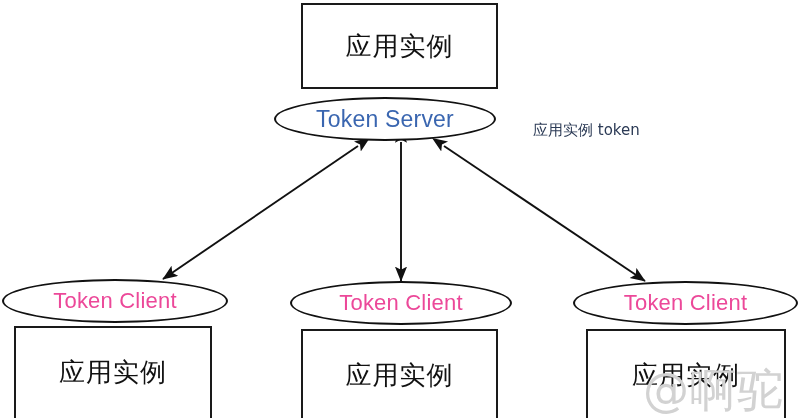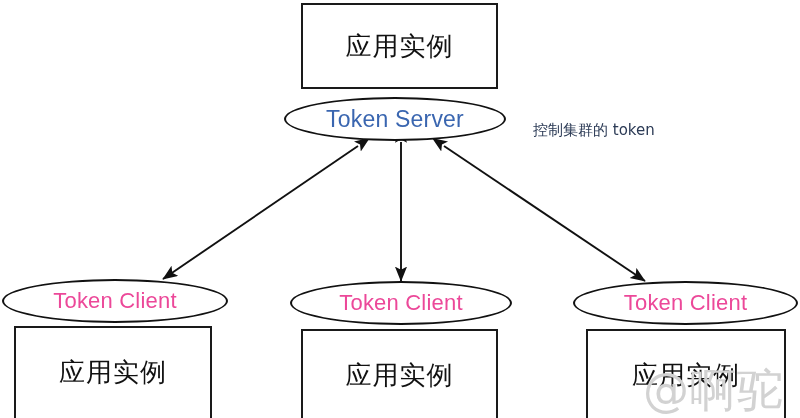--- a/index.html
+++ b/index.html
@@ -104,25 +104,25 @@
 
     <line x1="401" y1="142" x2="401" y2="281" stroke="#111111" stroke-width="1.9" marker-start="url(#arrowStart)" marker-end="url(#arrowEnd)"></line>
 
     <line x1="444" y1="146" x2="645" y2="281" stroke="#111111" stroke-width="1.9" marker-start="url(#arrowStart)" marker-end="url(#arrowEnd)"></line>
   </svg>
 
   <div class="node-box" style="left:301px; top:3px; width:197px; height:86px;">
     <span class="label">应用实例</span>
   </div>
 
-  <div class="ellipse-node" style="left:284px; top:97px; width:222px; height:44px;">
+  <div class="ellipse-node" style="left:274px; top:97px; width:222px; height:44px;">
     <span class="label server-label">Token Server</span>
   </div>
 
-  <div class="annotation" style="left:533px; top:121px;">控制集群的 token</div>
+  <div class="annotation" style="left:533px; top:121px;">应用实例 token</div>
 
   <div class="ellipse-node" style="left:2px; top:279px; width:226px; height:44px;">
     <span class="label client-label">Token Client</span>
   </div>
   <div class="node-box" style="left:14px; top:326px; width:198px; height:100px;">
     <span class="label" style="margin-top:-8px;">应用实例</span>
   </div>
 
   <div class="ellipse-node" style="left:290px; top:281px; width:222px; height:44px;">
     <span class="label client-label">Token Client</span>

